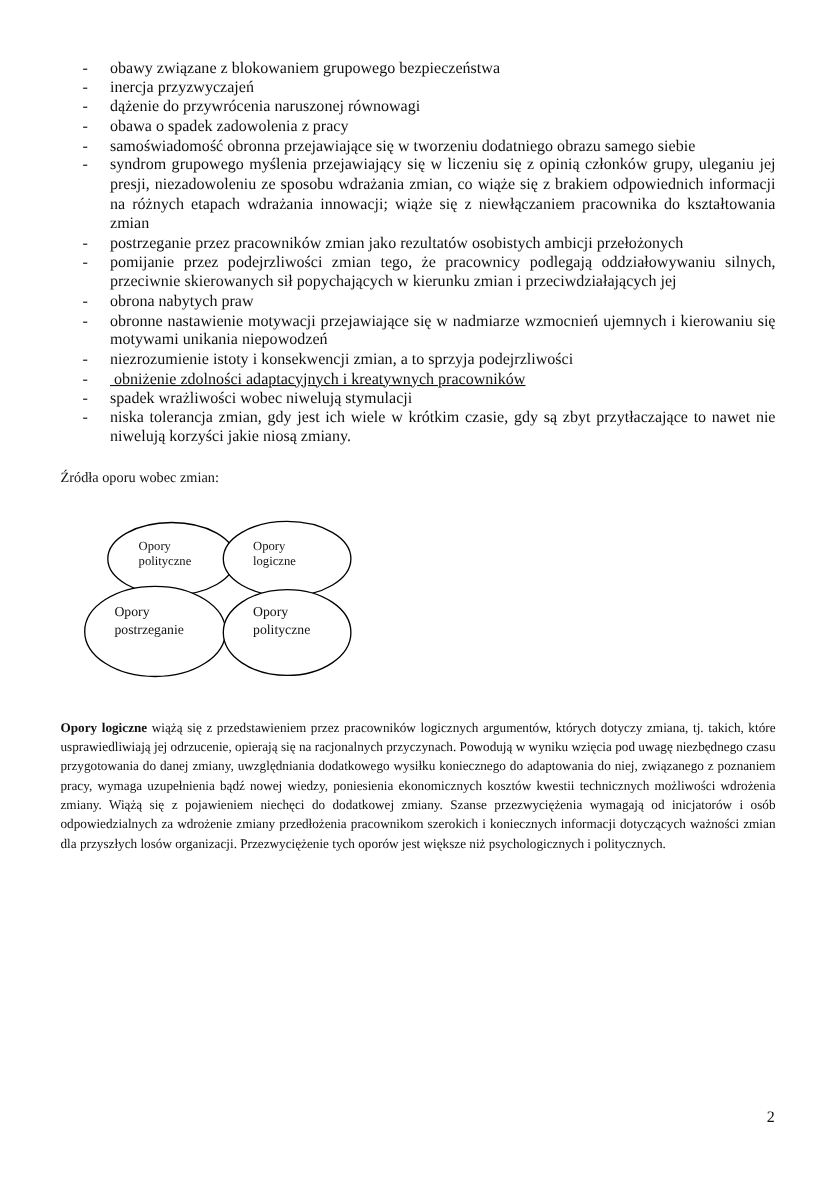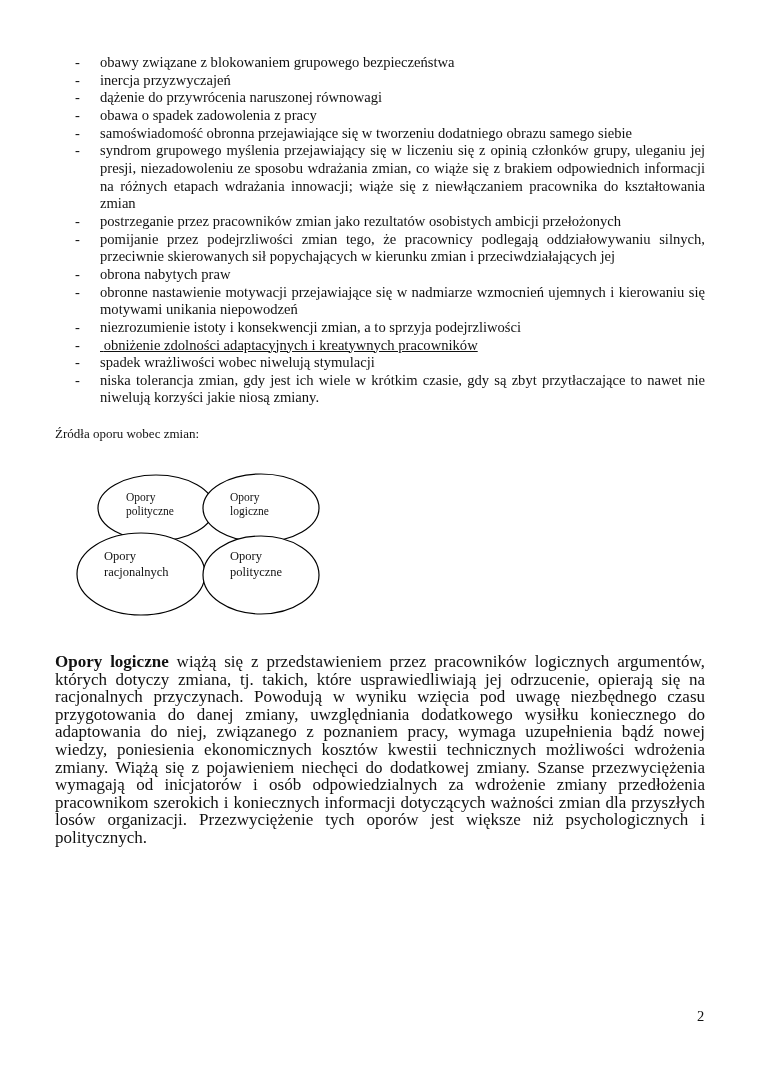--- a/index.html
+++ b/index.html
@@ -9,21 +9,21 @@
   .list { position: absolute; left: 55px; top: 54px; width: 650px; margin: 0; padding: 0; list-style: none;
           font-size: 14.6px; line-height: 17.65px; }
   .list li { position: relative; padding-left: 45px; text-align: justify; }
   .list li .dash { position: absolute; left: 20px; top: 0; }
   .list li .txt { display: block; text-align: justify; }
   .list li.last .txt { text-align: justify; }
   .heading { position: absolute; left: 55px; top: 425px; font-size: 13px; line-height: 18px; }
   .diagram { position: absolute; left: 0; top: 460px; width: 300px; height: 170px; margin-left: 46px; }
   .diagram svg { position: absolute; left: 0; top: 0; }
   .elabel { position: absolute; font-size: 11.5px; line-height: 14px; }
-  .para { position: absolute; left: 55px; top: 653px; width: 650px; font-size: 17px; line-height: 17.6px;
+  .para { position: absolute; left: 55px; top: 653px; width: 650px; font-size: 12px; line-height: 17.6px;
           text-align: justify; margin: 0; }
   .para b { font-weight: bold; }
   .pagenum { position: absolute; left: 697px; top: 1008px; font-size: 14.6px; }
 </style>
 </head>
 <body>
 
 <div class="page">
 
   <ul class="list">
@@ -97,21 +97,21 @@
     <div class="elabel" style="left:80px; top:30px;">
       <div>Opory</div>
       <div>polityczne</div>
     </div>
     <div class="elabel" style="left:184px; top:30px;">
       <div>Opory</div>
       <div>logiczne</div>
     </div>
     <div class="elabel" style="left:58px; top:88px; font-size:12.5px; line-height:16px;">
       <div>Opory</div>
-      <div>racjonalnych</div>
+      <div>postrzeganie</div>
     </div>
     <div class="elabel" style="left:184px; top:88px; font-size:12.5px; line-height:16px;">
       <div>Opory</div>
       <div>polityczne</div>
     </div>
   </div>
 
   <p class="para"><b>Opory logiczne</b><span> wiążą się z przedstawieniem przez pracowników logicznych argumentów, których dotyczy zmiana, tj. takich, które usprawiedliwiają jej odrzucenie, opierają się na racjonalnych przyczynach. Powodują w wyniku wzięcia pod uwagę niezbędnego czasu przygotowania do danej zmiany, uwzględniania dodatkowego wysiłku koniecznego do adaptowania do niej, związanego z poznaniem pracy, wymaga uzupełnienia bądź nowej wiedzy, poniesienia ekonomicznych kosztów kwestii technicznych możliwości wdrożenia zmiany. Wiążą się z pojawieniem niechęci do dodatkowej zmiany. Szanse przezwyciężenia wymagają od inicjatorów i osób odpowiedzialnych za wdrożenie zmiany przedłożenia pracownikom szerokich i koniecznych informacji dotyczących ważności zmian dla przyszłych losów organizacji. Przezwyciężenie tych oporów jest większe niż psychologicznych i politycznych.</span></p>
 
   <div class="pagenum">2</div>

